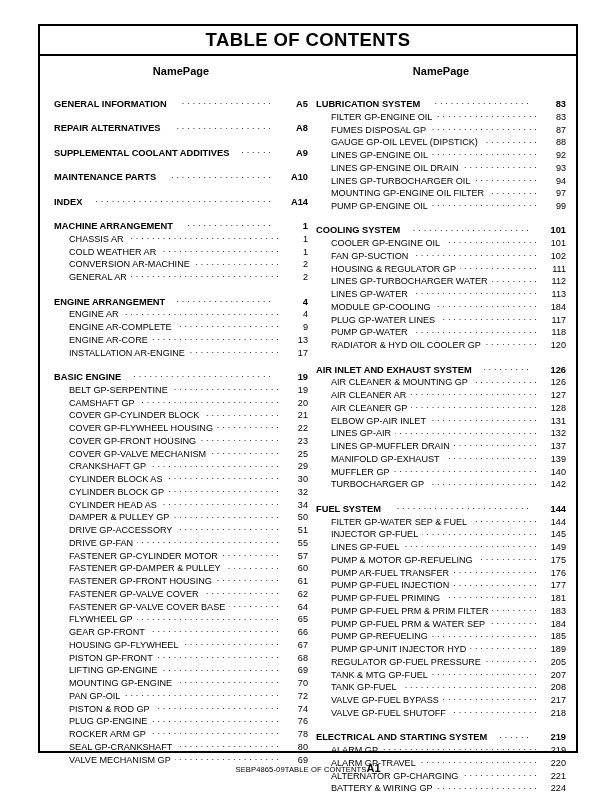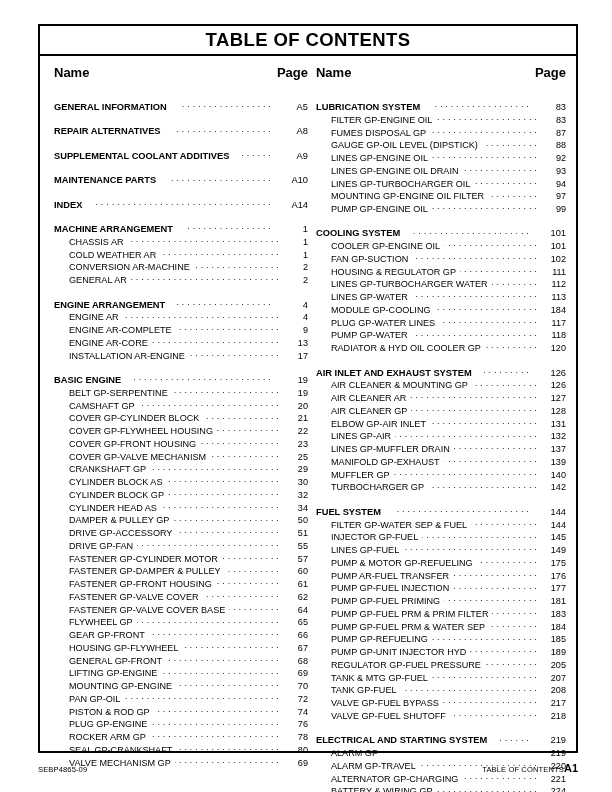--- a/index.html
+++ b/index.html
@@ -51,22 +51,22 @@
   .col {
     width: 262px;
     box-sizing: border-box;
   }
   .col.left  { padding-left: 6px; padding-right: 0px; }
   .col.right { padding-left: 8px; padding-right: 2px; }
 
   
   .col-head {
     display: flex;
-    justify-content: space-between;
-    font-size: 13px;
+    justify-content: center;
+    font-size: 11px;
     font-weight: bold;
     margin-bottom: 21px;
   }
   .col-head .h-name { }
   .col-head .h-page { }
 
   
   .entry {
     display: flex;
     align-items: baseline;
@@ -102,35 +102,35 @@
     position: absolute;
     right: 0;
     bottom: -1px;
     color: #111;
   }
   .entry .pg {
     flex: 0 0 26px;
     text-align: right;
   }
   .entry.major .pg {
-    font-weight: normal;
+    font-weight: bold;
   }
   .group-gap {
     height: 11.7px;
   }
 
   
   .footer {
     position: absolute;
     left: 38px;
     top: 762px;
     width: 540px;
     display: flex;
     align-items: baseline;
-    justify-content: space-between;
+    justify-content: center;
     font-size: 7.6px;
   }
   .footer .left-code { letter-spacing: 0.1px; }
   .footer .right-part { display: flex; align-items: baseline; }
   .footer .foot-title { font-size: 7.6px; letter-spacing: 0.1px; }
   .footer .foot-page {
     font-size: 11px;
     font-weight: bold;
   }
 </style>
@@ -337,21 +337,21 @@
             <span class="label">GEAR GP-FRONT</span>
             <span class="dots"></span>
             <span class="pg">66</span>
           </div>
           <div class="entry minor">
             <span class="label">HOUSING GP-FLYWHEEL</span>
             <span class="dots"></span>
             <span class="pg">67</span>
           </div>
           <div class="entry minor">
-            <span class="label">GENERAL GP-FRONT</span>
+            <span class="label">PISTON GP-FRONT</span>
             <span class="dots"></span>
             <span class="pg">68</span>
           </div>
           <div class="entry minor">
             <span class="label">LIFTING GP-ENGINE</span>
             <span class="dots"></span>
             <span class="pg">69</span>
           </div>
           <div class="entry minor">
             <span class="label">MOUNTING GP-ENGINE</span>

